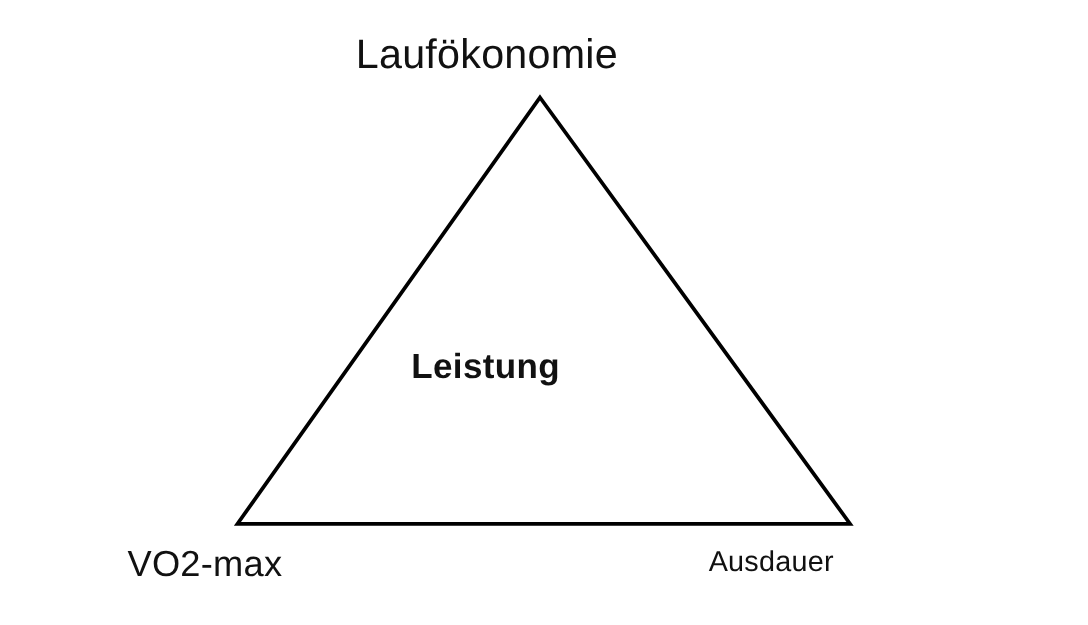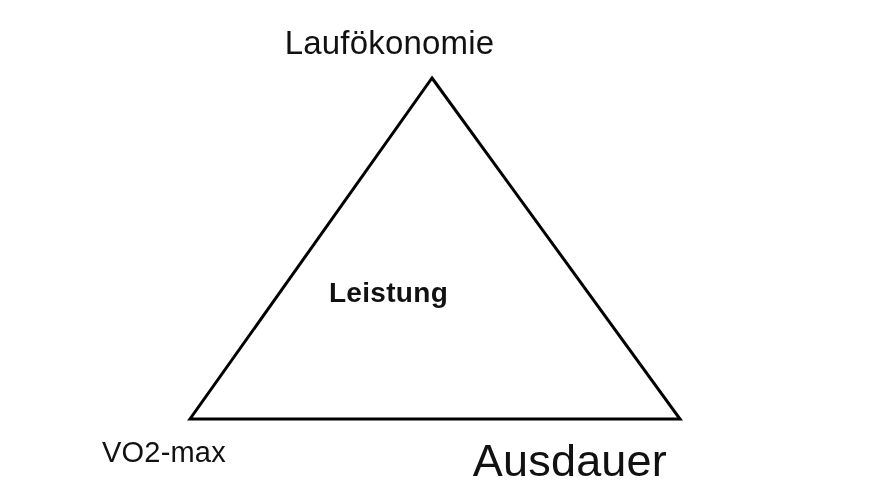--- a/index.html
+++ b/index.html
@@ -46,21 +46,21 @@
   #label-bottom-left {
     left: 102px;
     top: 438px;
     font-size: 29px;
     font-weight: 300;
     letter-spacing: 0.2px;
   }
   #label-bottom-right {
     right: 100px;
     top: 438px;
-    font-size: 45px;
+    font-size: 23px;
     font-weight: 300;
     letter-spacing: 0.2px;
   }
   #label-center {
     left: 0;
     right: 0;
     top: 279px;
     text-align: center;
     font-size: 28px;
     font-weight: 700;

